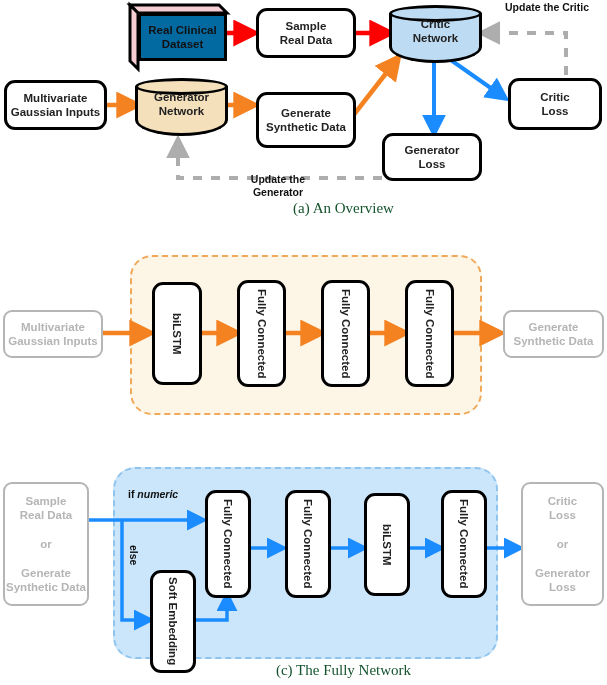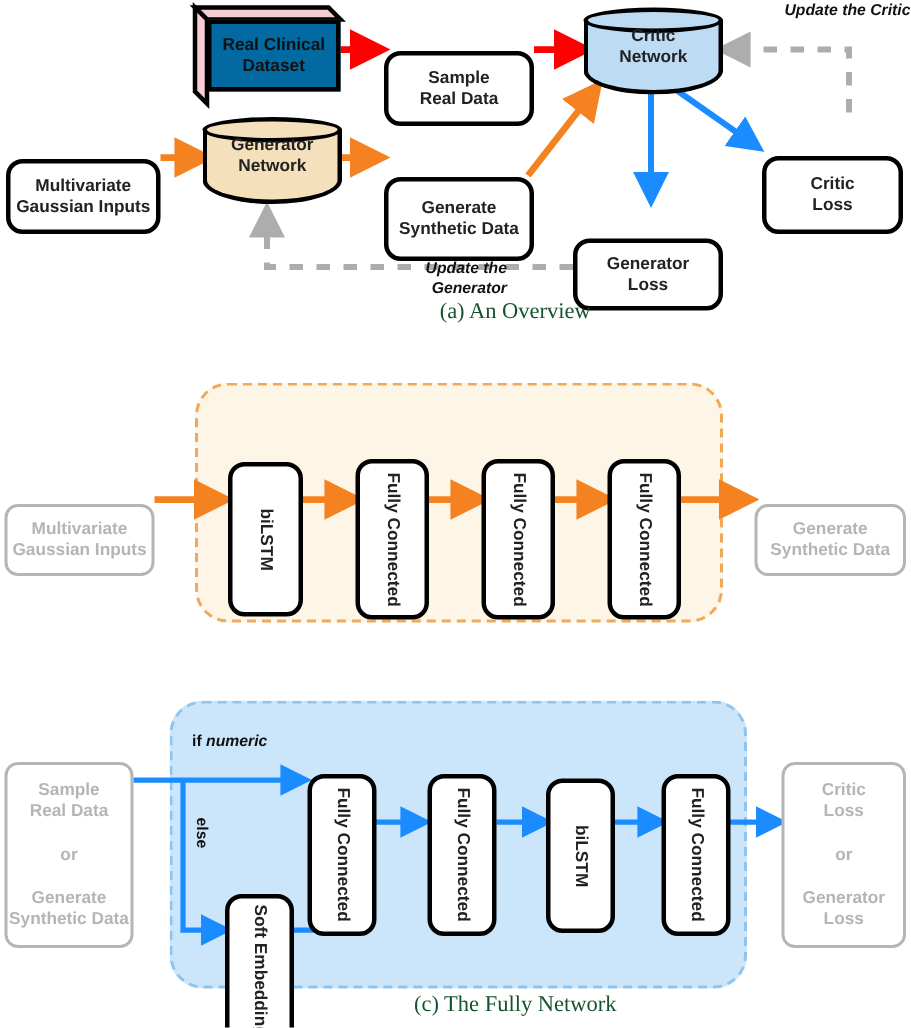--- a/index.html
+++ b/index.html
@@ -11,21 +11,21 @@
   #panel-c{top:440px;height:245px;}
 
   .caption{position:absolute;width:607px;text-align:center;font-family:"Liberation Serif",serif;font-size:15px;color:#14532d;padding-left:40px;}
 
   svg{position:absolute;left:0;top:0;overflow:visible;}
 
   
   .node{position:absolute;box-sizing:border-box;display:flex;align-items:center;
         justify-content:center;text-align:center;background:#fff;
         border:3px solid #000;border-radius:11px;
-        font-size:11.5px;font-weight:bold;color:#222;line-height:1.25;margin-top:26px;}
+        font-size:11.5px;font-weight:bold;color:#222;line-height:1.25;}
   .node.ghost{border:2.5px solid #b5b5b5;color:#b5b5b5;border-radius:9px;font-weight:bold;}
   .node.vert{font-size:11.5px;}
   .node.vert .vtxt{writing-mode:vertical-rl;text-orientation:mixed;white-space:nowrap;}
 
   
   .cyl{position:absolute;box-sizing:border-box;}
   .cyl .body{position:absolute;left:0;right:0;top:8px;bottom:0;
              border-left:3px solid #000;border-right:3px solid #000;border-bottom:3px solid #000;
              border-bottom-left-radius:50% 16px;border-bottom-right-radius:50% 16px;}
   .cyl .top{position:absolute;left:0;right:0;top:0;height:17px;
@@ -40,21 +40,21 @@
                display:flex;align-items:center;justify-content:center;text-align:center;
                font-size:11.5px;font-weight:bold;color:#111;line-height:1.25;}
 
   .dashbox{position:absolute;box-sizing:border-box;}
   #gen-dash{border:2.5px dashed #f0a95a;background:#fdf6e6;border-radius:22px;}
   #crit-dash{border:2.5px dashed #8fc4ef;background:#cbe6fb;border-radius:22px;}
 
   .flabel{position:absolute;font-size:10.5px;font-weight:bold;color:#111;}
   .flabel.italic em{font-style:italic;}
   .flabel.rot{writing-mode:vertical-rl;text-orientation:mixed;white-space:nowrap;}
-  .dlabel{position:absolute;font-size:10.5px;font-weight:bold;color:#111;text-align:right;line-height:1.25;font-style:italic;}
+  .dlabel{position:absolute;font-size:10.5px;font-weight:bold;color:#111;text-align:center;line-height:1.25;}
 </style>
 </head>
 <body>
 
 <div class="panel" id="panel-a">
 
   <svg width="607" height="225">
     <defs>
       <marker id="arrRed" markerWidth="6" markerHeight="6" refX="4.6" refY="3" orient="auto">
         <path d="M0,0 L6,3 L0,6 z" fill="#FF0000"></path>

